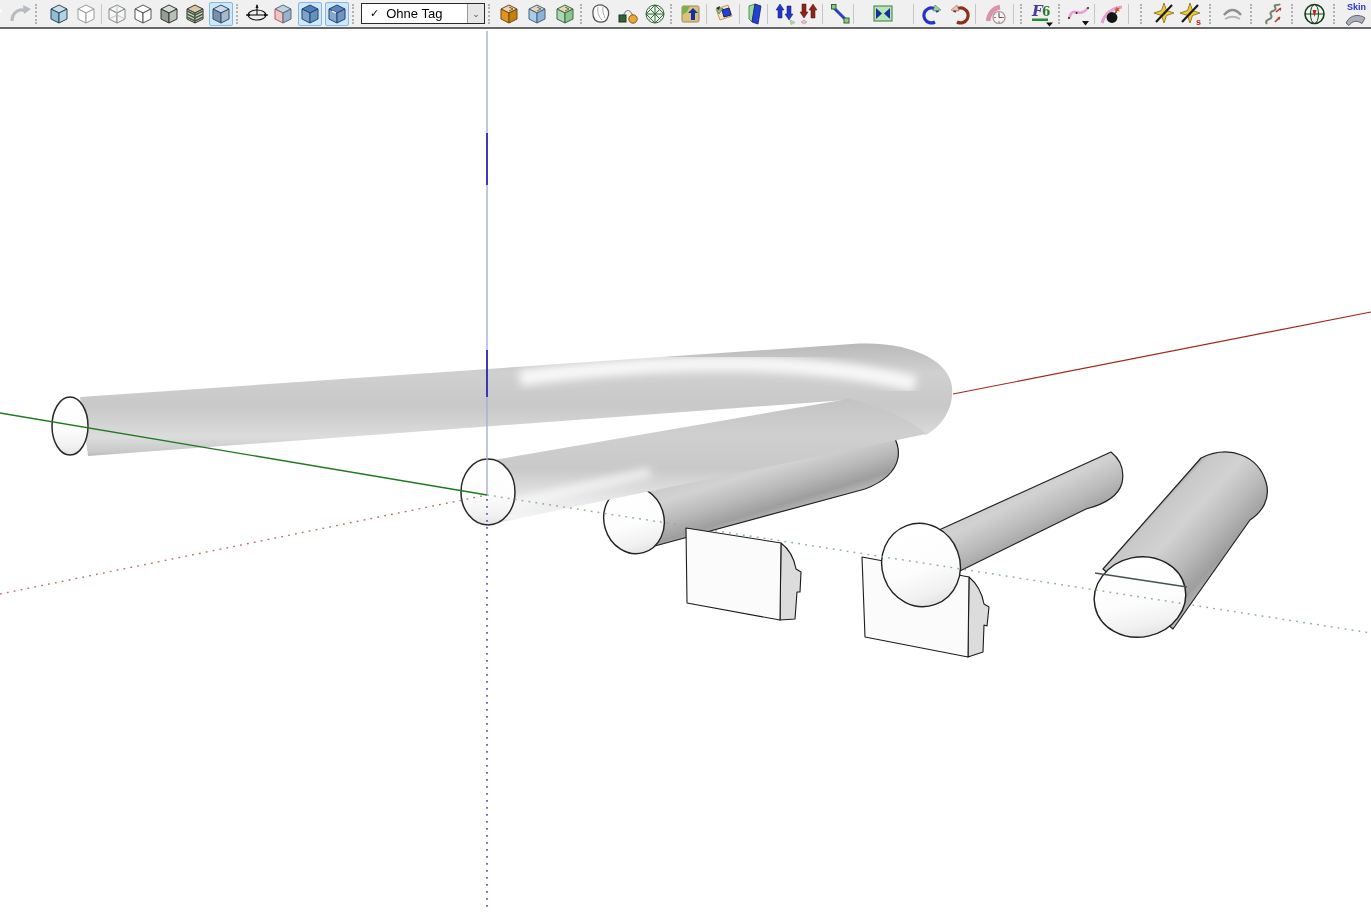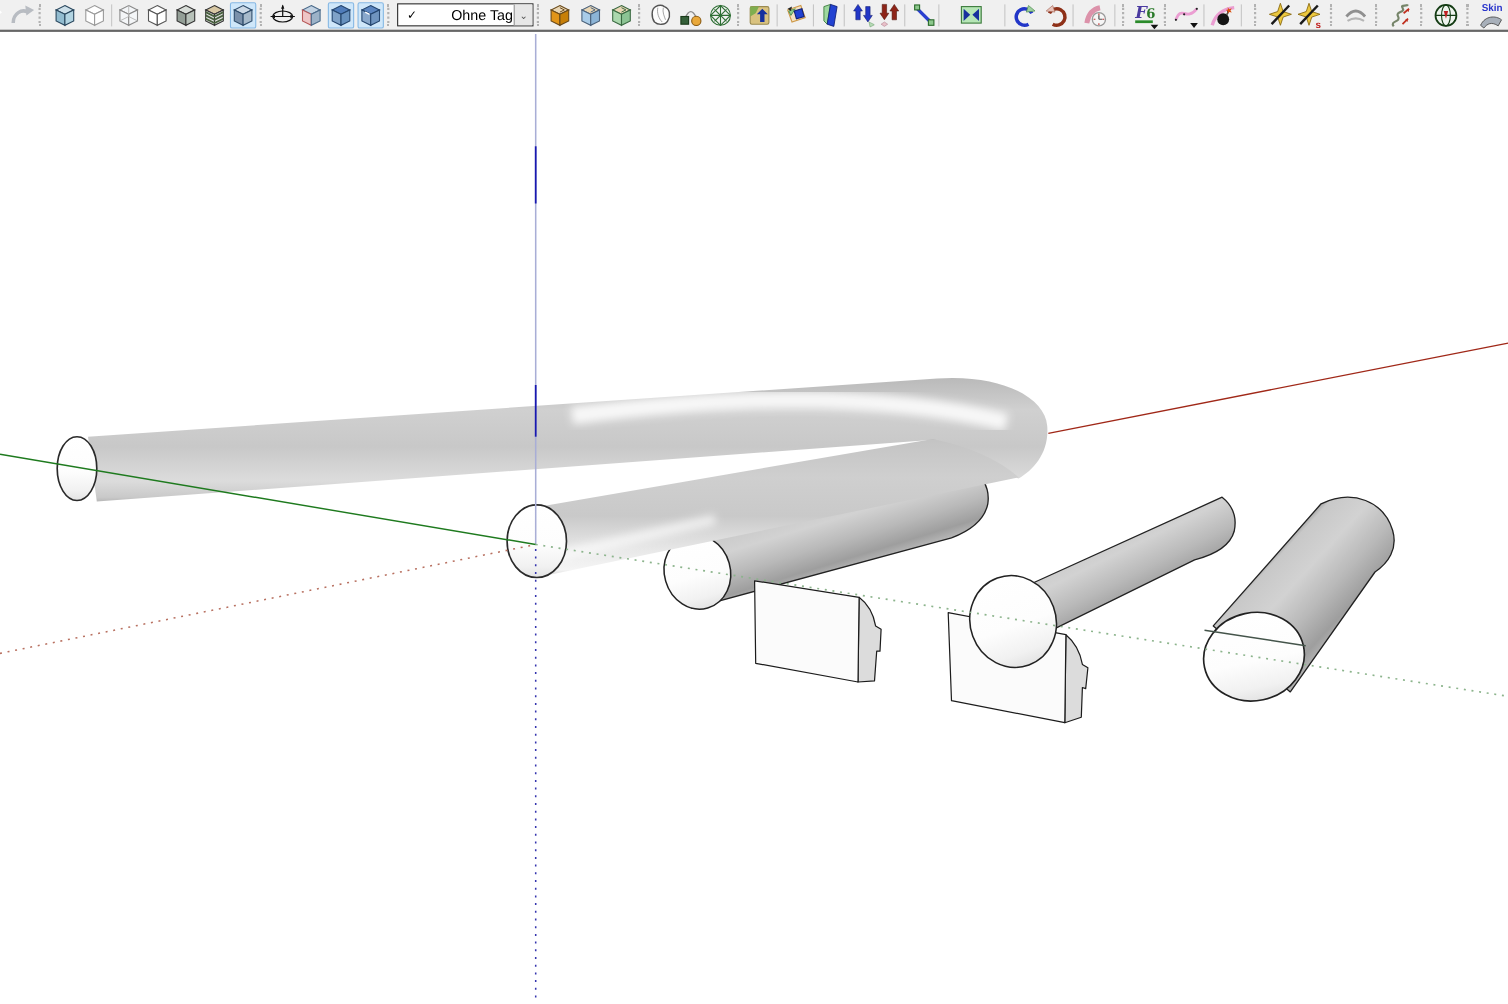--- a/index.html
+++ b/index.html
@@ -10,21 +10,21 @@
     border-bottom:2px solid #666;display:flex;align-items:center;z-index:5;box-sizing:border-box;}
   .tbtn{width:24px;height:24px;display:flex;align-items:center;justify-content:center;
     flex:0 0 auto;box-sizing:border-box;}
   .tbtn svg{display:block;}
   .pressed{background:#cfe7fa;border:1px solid #86b8e4;border-radius:2px;}
   .grip{width:3px;height:20px;flex:0 0 auto;border-left:2px dotted #b2b2b2;margin:0 4px 0 3px;}
   .sep{width:1px;height:20px;background:#c6c6c6;flex:0 0 auto;margin:0 3px;}
   .combo{height:21px;width:124px;background:#fff;border:1px solid #2a2a2a;display:flex;
     align-items:center;flex:0 0 auto;font-size:13px;color:#000;box-sizing:border-box;}
   .combo .chk{margin:0 7px 0 8px;font-size:11px;}
-  .combo .val{flex:1;white-space:nowrap;margin-left:24px;}
+  .combo .val{flex:1;white-space:nowrap;}
   .combo .dd{width:16px;height:19px;background:#e7e7e7;border-left:1px solid #999;
     display:flex;align-items:center;justify-content:center;color:#555;font-size:9px;}
 </style>
 </head>
 <body>
 
 <div id="stage">
 
 <svg id="scene" width="1371" height="913" viewBox="0 0 1371 913">
   <defs>

